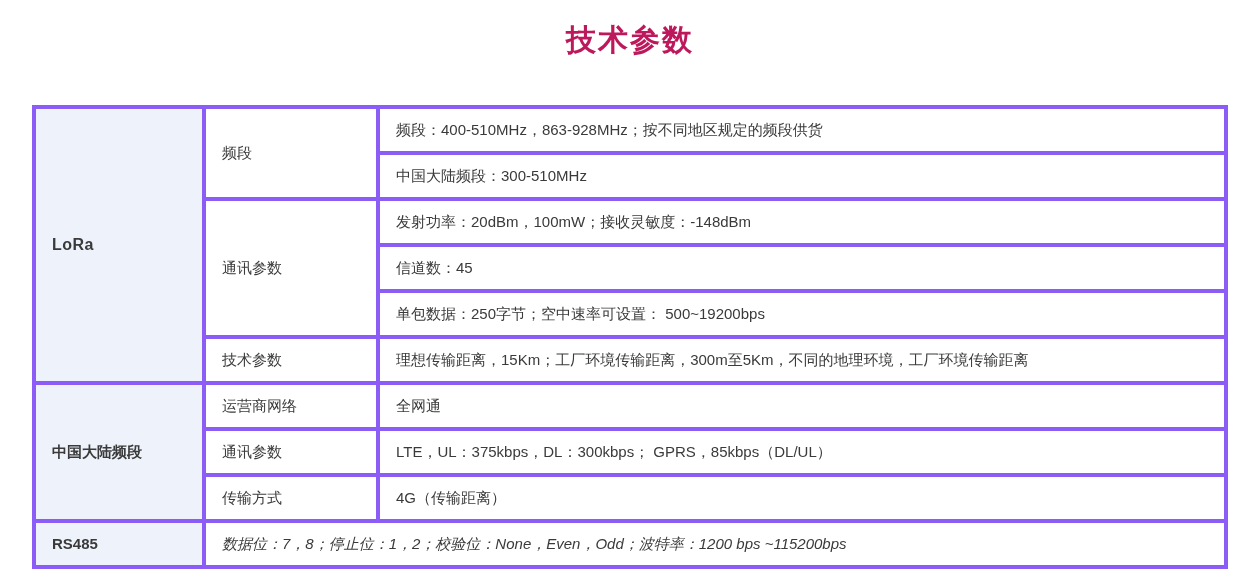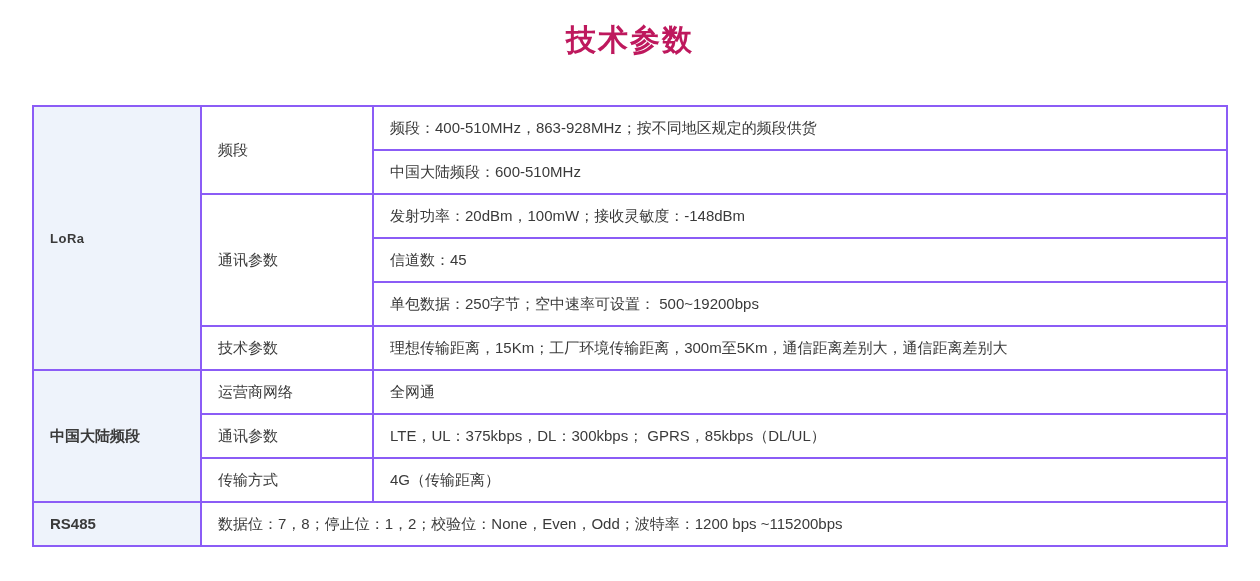--- a/index.html
+++ b/index.html
@@ -32,21 +32,21 @@
   .spec-table-wrap {
     margin: 44px 32px 0 32px;
   }
   table.spec {
     border-collapse: collapse;
     width: 1196px;
     table-layout: fixed;
     font-size: 15px;
   }
   table.spec td {
-    border: 2px solid #8b5cf6;
+    border: 4px solid #8b5cf6;
     padding: 0 16px;
     vertical-align: middle;
     line-height: 1.5;
     color: #3a3a3a;
     font-size: 15px;
     height: 42px;
   }
   td.cat {
     background: #eef3fb;
     font-weight: bold;
@@ -60,23 +60,24 @@
     width: 138px;
     color: #3a3a3a;
     font-size: 15px;
     padding-left: 18px;
   }
   td.val {
     color: #3a3a3a;
   }
   td.wide {
     padding-left: 18px;
+    font-style: italic;
   }
   .lora-label {
-    font-size: 13px;
+    font-size: 16px;
     letter-spacing: .5px;
   }
 </style>
 </head>
 <body>
 
 <div class="page">
 
   <h1 class="title">技术参数</h1>
 
@@ -84,35 +85,35 @@
     <table class="spec">
       <tbody>
         <tr>
           <td class="cat" rowspan="6">
             <span class="lora-label">LoRa</span>
           </td>
           <td class="sub" rowspan="2">频段</td>
           <td class="val">频段：400-510MHz，863-928MHz；按不同地区规定的频段供货</td>
         </tr>
         <tr>
-          <td class="val">中国大陆频段：600-510MHz</td>
+          <td class="val">中国大陆频段：300-510MHz</td>
         </tr>
         <tr>
           <td class="sub" rowspan="3">通讯参数</td>
           <td class="val">发射功率：20dBm，100mW；接收灵敏度：-148dBm</td>
         </tr>
         <tr>
           <td class="val">信道数：45</td>
         </tr>
         <tr>
           <td class="val">单包数据：250字节；空中速率可设置： 500~19200bps</td>
         </tr>
         <tr>
           <td class="sub">技术参数</td>
-          <td class="val">理想传输距离，15Km；工厂环境传输距离，300m至5Km，通信距离差别大，通信距离差别大</td>
+          <td class="val">理想传输距离，15Km；工厂环境传输距离，300m至5Km，不同的地理环境，工厂环境传输距离</td>
         </tr>
 
         <tr>
           <td class="cat" rowspan="3">中国大陆频段</td>
           <td class="sub">运营商网络</td>
           <td class="val">全网通</td>
         </tr>
         <tr>
           <td class="sub">通讯参数</td>
           <td class="val">LTE，UL：375kbps，DL：300kbps； GPRS，85kbps（DL/UL）</td>

